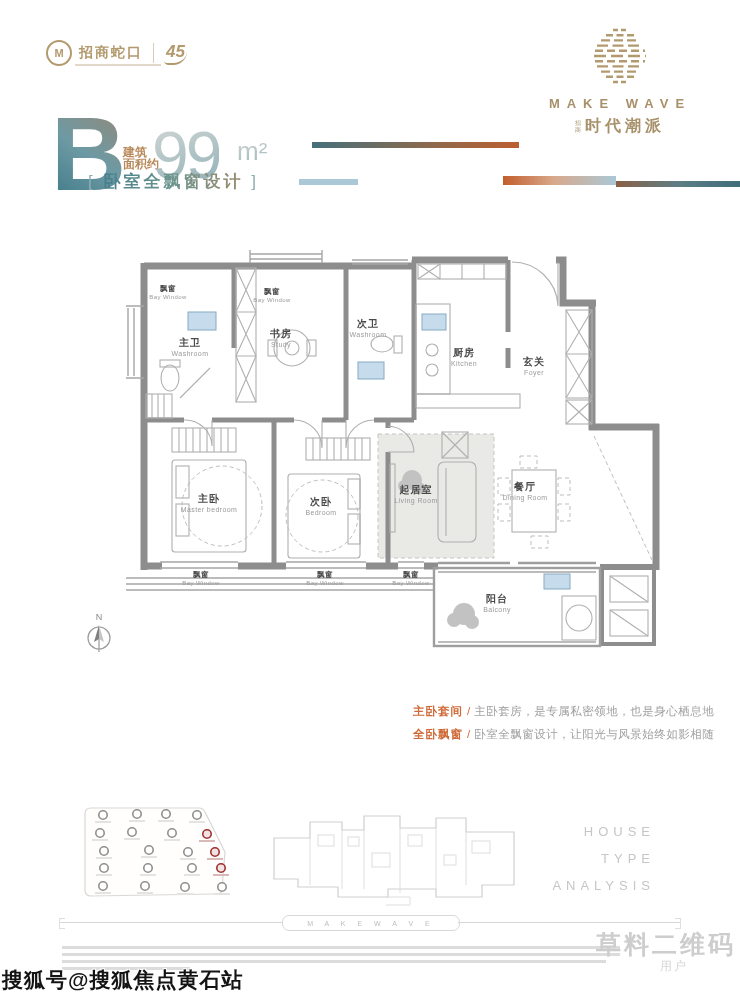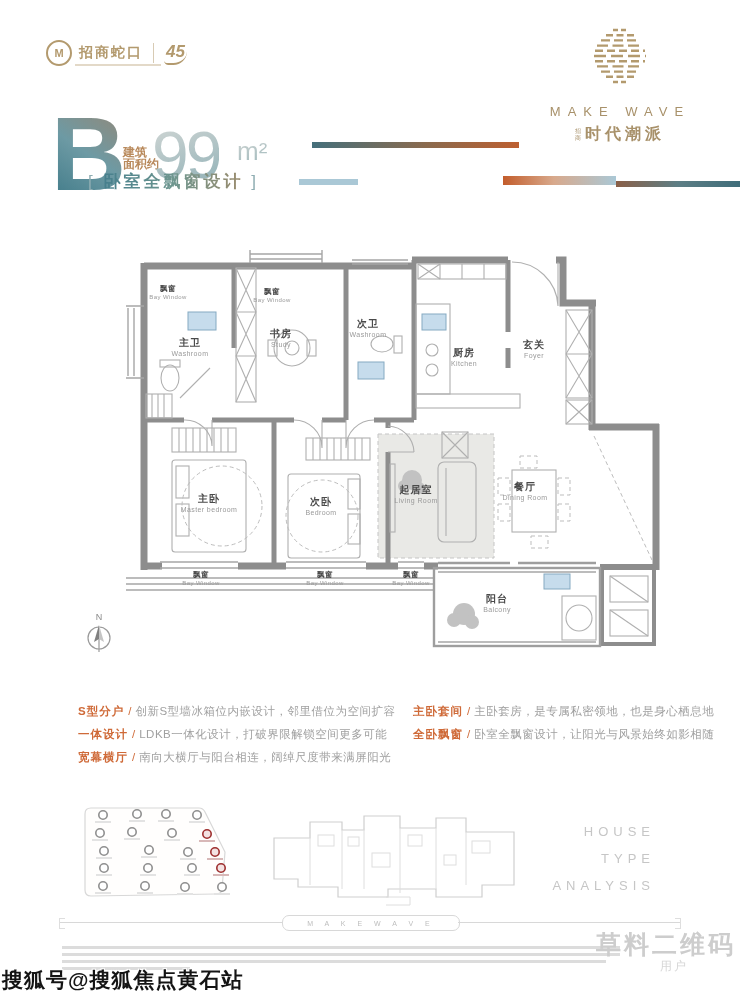--- a/index.html
+++ b/index.html
@@ -10,21 +10,21 @@
   .brand-left{position:absolute;left:46px;top:40px;display:flex;align-items:center;gap:7px;color:#b39a6e;}
   .cm-ring{width:22px;height:22px;border:2px solid #b39a6e;border-radius:50%;display:flex;align-items:center;justify-content:center;
            font-size:11px;font-weight:bold;color:#b39a6e;}
   .cm-name{font-size:14px;font-weight:bold;letter-spacing:2px;}
   .cm-caption{position:absolute;left:75px;top:64px;width:86px;height:2px;background:#e3d9c8;}
   .cm-div{width:1px;height:20px;background:#d8cbb4;margin:0 3px;}
   .cm-badge{font-size:17px;font-weight:bold;font-style:italic;border-bottom:2px solid #b39a6e;border-radius:0 0 60% 20%;padding:0 2px 1px 2px;}
 
   .brand-right{position:absolute;left:535px;top:26px;width:170px;text-align:center;color:#a8916a;}
   .wave-icon{display:block;margin:0 auto;}
-  .mw-en{margin-top:20px;font-size:13px;letter-spacing:7px;font-weight:400;white-space:nowrap;}
+  .mw-en{margin-top:12px;font-size:13px;letter-spacing:7px;font-weight:700;white-space:nowrap;}
   .mw-cn-row{margin-top:5px;display:flex;align-items:center;justify-content:center;gap:4px;}
   .mw-prefix{display:flex;flex-direction:column;font-size:6px;line-height:7px;color:#a8916a;}
   .mw-cn{font-size:16px;font-weight:bold;letter-spacing:4px;}
 
   
   .big-b{position:absolute;left:51px;top:112px;font-size:104px;line-height:0.82;font-weight:bold;
          background:linear-gradient(215deg,#938878 0%,#6d9aa4 50%,#417b89 100%);
          -webkit-background-clip:text;background-clip:text;color:transparent;}
   .area-notes{position:absolute;left:123px;top:146px;font-size:12px;line-height:12px;font-weight:bold;color:#b98a5c;}
   .area-val{position:absolute;left:152px;top:122px;font-size:66px;line-height:1;font-weight:400;letter-spacing:-3px;
@@ -271,21 +271,21 @@
           <div class="en">Study</div>
         </div>
         <div class="room-label" style="left: 286px; top: 80px;">
           <div class="cn">次卫</div>
           <div class="en">Washroom</div>
         </div>
         <div class="room-label" style="left: 382px; top: 109px;">
           <div class="cn">厨房</div>
           <div class="en">Kitchen</div>
         </div>
-        <div class="room-label" style="left: 452px; top: 101px;">
+        <div class="room-label" style="left: 452px; top: 118px;">
           <div class="cn">玄关</div>
           <div class="en">Foyer</div>
         </div>
         <div class="room-label" style="left: 127px; top: 255px;">
           <div class="cn">主卧</div>
           <div class="en">Master bedroom</div>
         </div>
         <div class="room-label" style="left: 239px; top: 258px;">
           <div class="cn">次卧</div>
           <div class="en">Bedroom</div>
@@ -310,25 +310,20 @@
           <div class="cn">飘窗</div>
           <div class="en">Bay Window</div>
         </div>
         <div class="room-label tiny" style="left: 329px; top: 331px;">
           <div class="cn">飘窗</div>
           <div class="en">Bay Window</div>
         </div>
       </div>
   </div>
 
-  <div class="feat-col feat-left">
-    <div><span class="feat-label">S型分户</span><span class="feat-slash">/</span><span class="feat-desc">创新S型墙冰箱位内嵌设计，邻里借位为空间扩容</span></div>
-    <div><span class="feat-label">一体设计</span><span class="feat-slash">/</span><span class="feat-desc">LDKB一体化设计，打破界限解锁空间更多可能</span></div>
-    <div><span class="feat-label">宽幕横厅</span><span class="feat-slash">/</span><span class="feat-desc">南向大横厅与阳台相连，阔绰尺度带来满屏阳光</span></div>
-  </div>
   <div class="feat-col feat-right">
     <div><span class="feat-label">主卧套间</span><span class="feat-slash">/</span><span class="feat-desc">主卧套房，是专属私密领地，也是身心栖息地</span></div>
     <div><span class="feat-label">全卧飘窗</span><span class="feat-slash">/</span><span class="feat-desc">卧室全飘窗设计，让阳光与风景始终如影相随</span></div>
   </div>
 
   <div class="site-plan">
     <svg width="160" height="105" viewBox="0 0 160 105">
       <path d="M16 8 L124 8 Q128 8 130 12 L150 52 L147 89 Q147 94 141 94 L16 96 Q10 96 10 90 L10 14 Q10 8 16 8 Z" fill="#fffefd" stroke="#d8d8d8" stroke-width="1.2"></path>
       <g id="site-markers">
           <circle cx="28" cy="15" r="4.2" class="mk"></circle>

